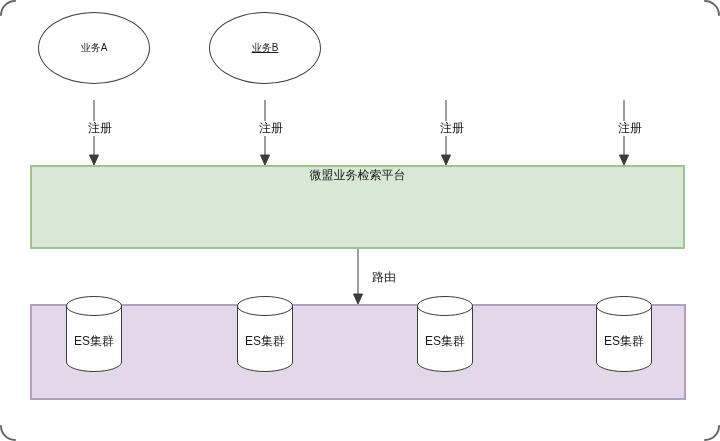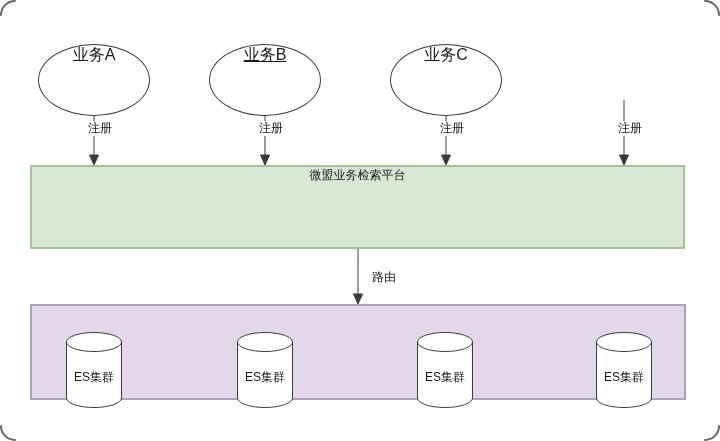--- a/index.html
+++ b/index.html
@@ -10,26 +10,26 @@
     background: #ffffff;
     overflow: hidden;
     font-family: "Liberation Sans", "DejaVu Sans", sans-serif;
     color: #1a1a1a;
   }
   svg.layer { position: absolute; left: 0; top: 0; pointer-events: none; }
 
   .node-ellipse {
     position: absolute;
     width: 112px; height: 72px;
-    top: 44px;
+    top: 12px;
     border: 1px solid var(--stroke, #3b3b3b);
     border-radius: 50%;
     background: var(--node-fill, #ffffff);
-    display: flex; justify-content: center;
-    font-size: 16px;
+    display: flex; align-items: center; justify-content: center;
+    font-size: 10px;
     box-sizing: border-box;
   }
   .node-ellipse.e-a { left: 38px; }
   .node-ellipse.e-b { left: 209px; text-decoration: underline; }
   .node-ellipse.e-c { left: 390px; }
   .node-ellipse.e-d { left: 568px; }
 
   .platform-box {
     position: absolute;
     left: 30px; top: 165px;
@@ -60,21 +60,21 @@
   }
   .edge-label.reg { top: 121px; }
   .edge-label.reg.l1 { left: 76px; }
   .edge-label.reg.l2 { left: 247px; }
   .edge-label.reg.l3 { left: 428px; }
   .edge-label.reg.l4 { left: 606px; }
   .edge-label.route { top: 270px; left: 360px; }
 
   .cylinder {
     position: absolute;
-    top: 332px;
+    top: 296px;
     width: 56px; height: 76px;
   }
   .cylinder.c1 { left: 66px; }
   .cylinder.c2 { left: 237px; }
   .cylinder.c3 { left: 417px; }
   .cylinder.c4 { left: 596px; }
   .cylinder svg { display: block; width: 56px; height: 76px; }
   .cyl-outline { fill: var(--node-fill, #ffffff); stroke: var(--stroke, #3b3b3b); stroke-width: 1; }
   .cyl-rim { fill: none; stroke: var(--stroke, #3b3b3b); stroke-width: 1; }
   .cyl-label {
@@ -120,23 +120,20 @@
       <path class="edge-head" d="M358,304 L353.5,294 L362.5,294 Z"></path>
     </g>
   </svg>
 
   <div class="node-ellipse e-a">
     <span>业务A</span>
   </div>
   <div class="node-ellipse e-b">
     <span>业务B</span>
   </div>
-  <div class="node-ellipse e-c">
-    <span>业务C</span>
-  </div>
 
   <div class="edge-label reg l1">注册</div>
   <div class="edge-label reg l2">注册</div>
   <div class="edge-label reg l3">注册</div>
   <div class="edge-label reg l4">注册</div>
   <div class="edge-label route">路由</div>
 
   <div class="cylinder c1">
     <svg viewBox="0 0 56 76">
       <path class="cyl-outline" d="M0.5,10 A27.5,9.5 0 0 1 55.5,10 L55.5,66 A27.5,9.5 0 0 1 0.5,66 Z"></path>

